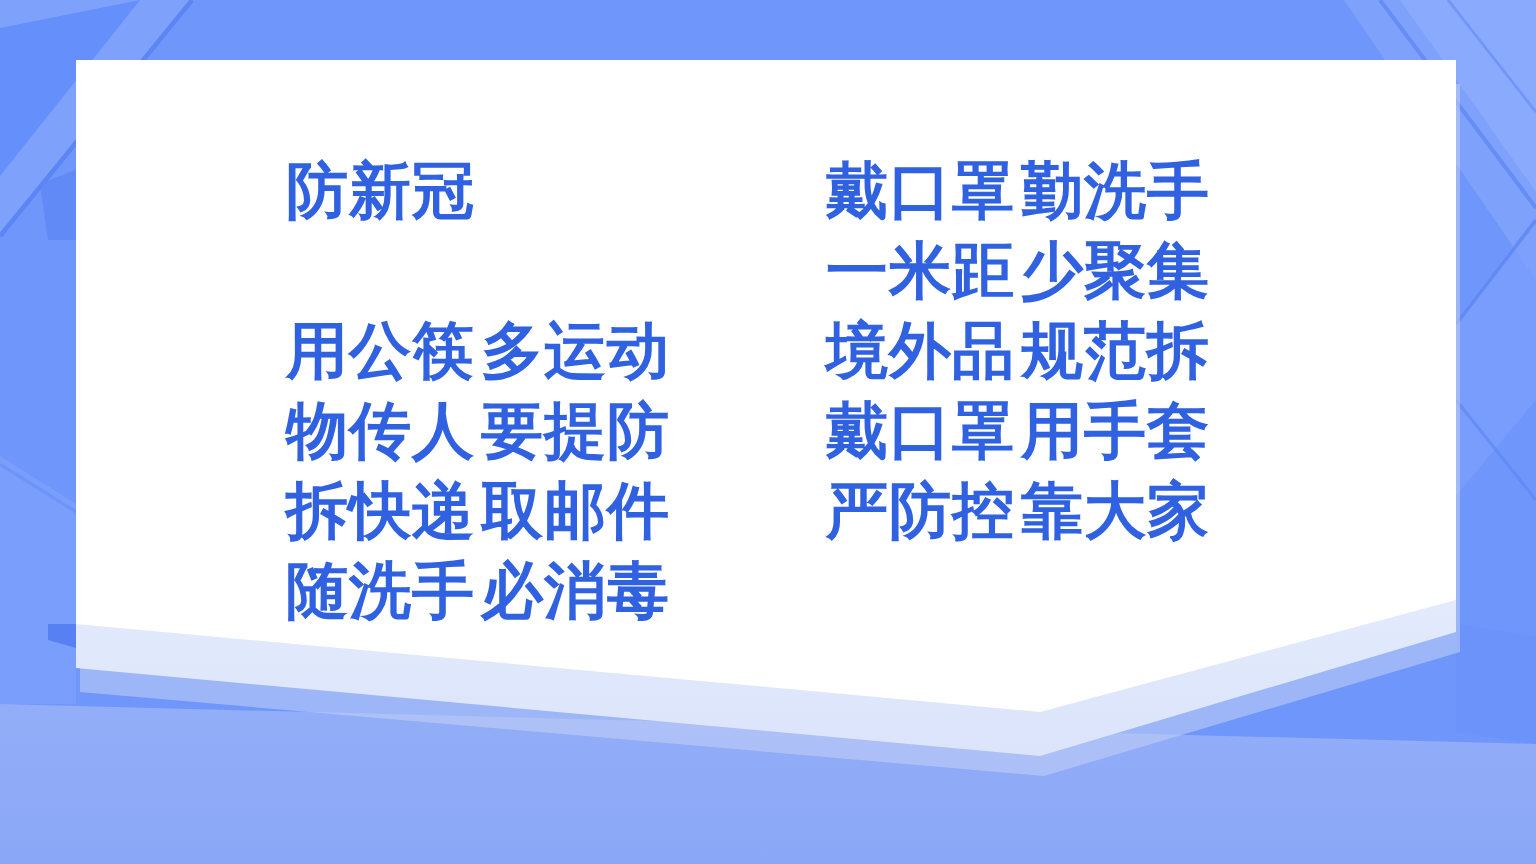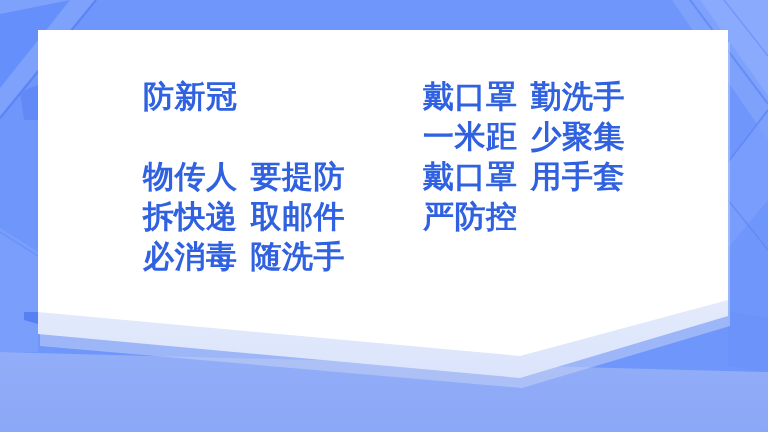--- a/index.html
+++ b/index.html
@@ -57,21 +57,21 @@
   }
 
   .slogan-col {
     display: flex;
     flex-direction: column;
   }
 
   .slogan-line {
     display: flex;
     flex-direction: row;
-    gap: 13px;
+    gap: 3px;
     height: 40px;
     line-height: 40px;
     white-space: nowrap;
   }
 
   .phrase {
     font-family: "DejaVu Sans", "Liberation Sans", sans-serif;
     font-size: 31px;
     font-weight: bold;
     letter-spacing: 0.5px;
@@ -132,47 +132,56 @@
   <div class="slogan-wrap">
     <div class="slogan-columns">
 
       <div class="slogan-col">
         <div class="slogan-line">
           <span class="phrase">防新冠</span>
         </div>
         <div class="slogan-line">
         </div>
         <div class="slogan-line">
+          <span class="phrase">用公筷</span>
+          <span class="phrase">多运动</span>
+        </div>
+        <div class="slogan-line">
           <span class="phrase">物传人</span>
           <span class="phrase">要提防</span>
         </div>
         <div class="slogan-line">
           <span class="phrase">拆快递</span>
           <span class="phrase">取邮件</span>
         </div>
         <div class="slogan-line">
+          <span class="phrase">随洗手</span>
           <span class="phrase">必消毒</span>
-          <span class="phrase">随洗手</span>
         </div>
       </div>
 
       <div class="slogan-col">
         <div class="slogan-line">
           <span class="phrase">戴口罩</span>
           <span class="phrase">勤洗手</span>
         </div>
         <div class="slogan-line">
           <span class="phrase">一米距</span>
           <span class="phrase">少聚集</span>
         </div>
         <div class="slogan-line">
+          <span class="phrase">境外品</span>
+          <span class="phrase">规范拆</span>
+        </div>
+        <div class="slogan-line">
           <span class="phrase">戴口罩</span>
           <span class="phrase">用手套</span>
         </div>
         <div class="slogan-line">
           <span class="phrase">严防控</span>
+          <span class="phrase">靠大家</span>
         </div>
       </div>
 
     </div>
   </div>
 
 </div>
 
 </body></html>

